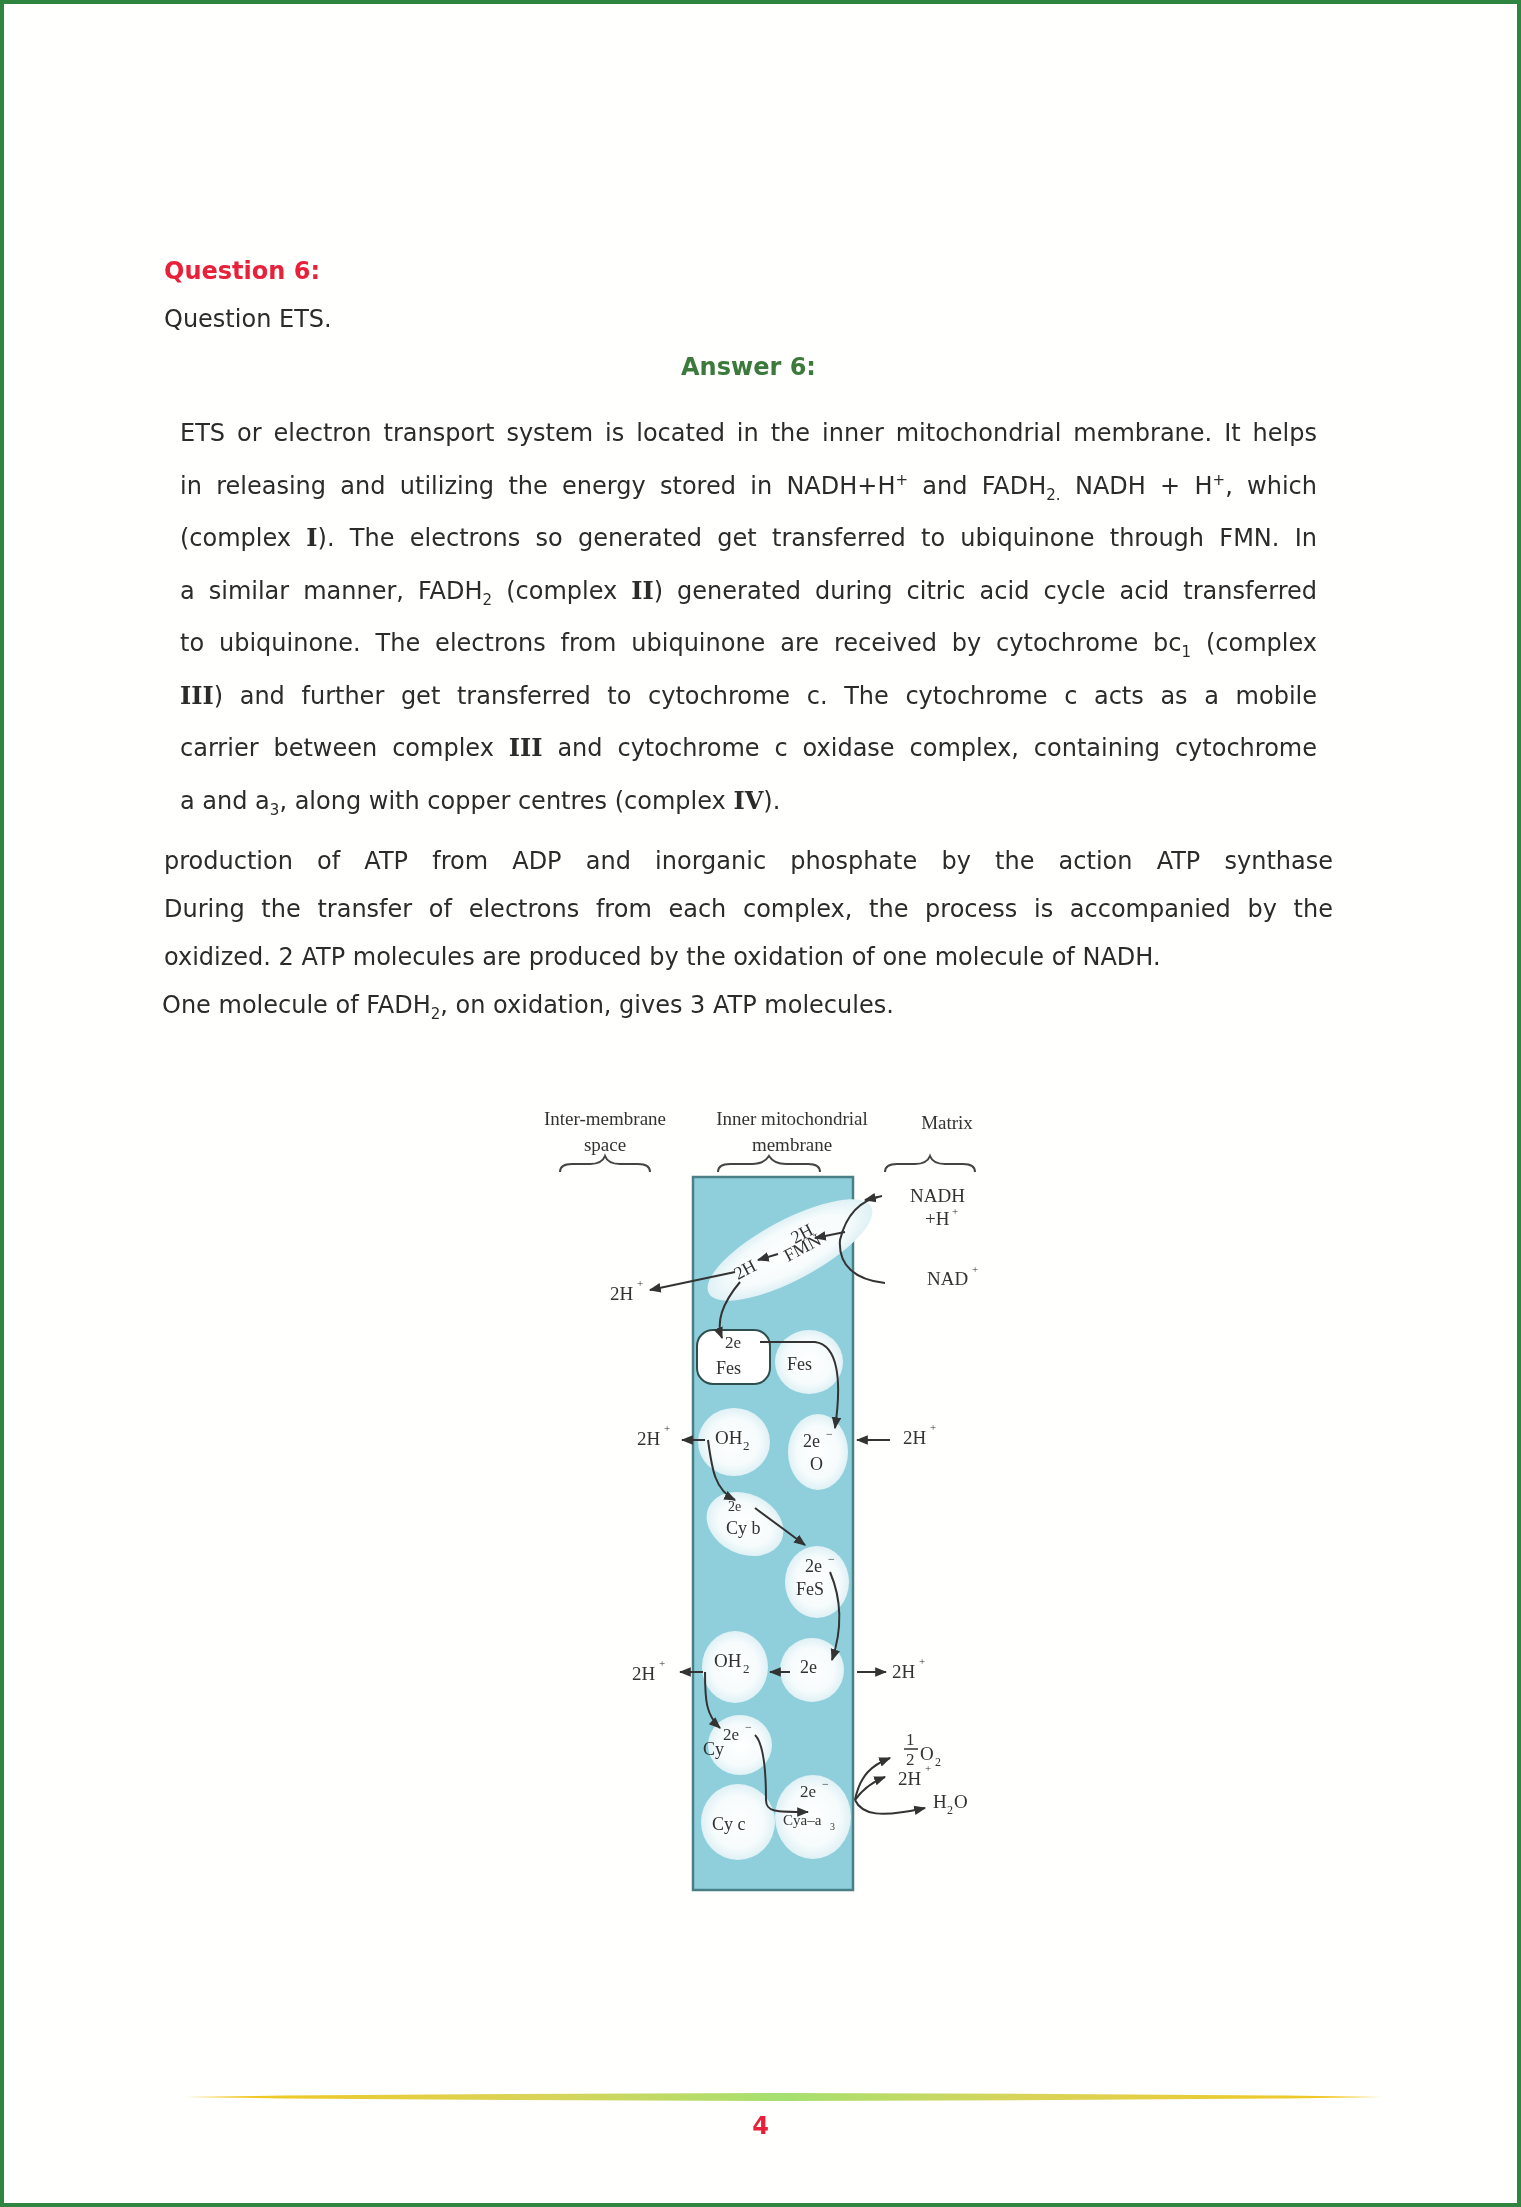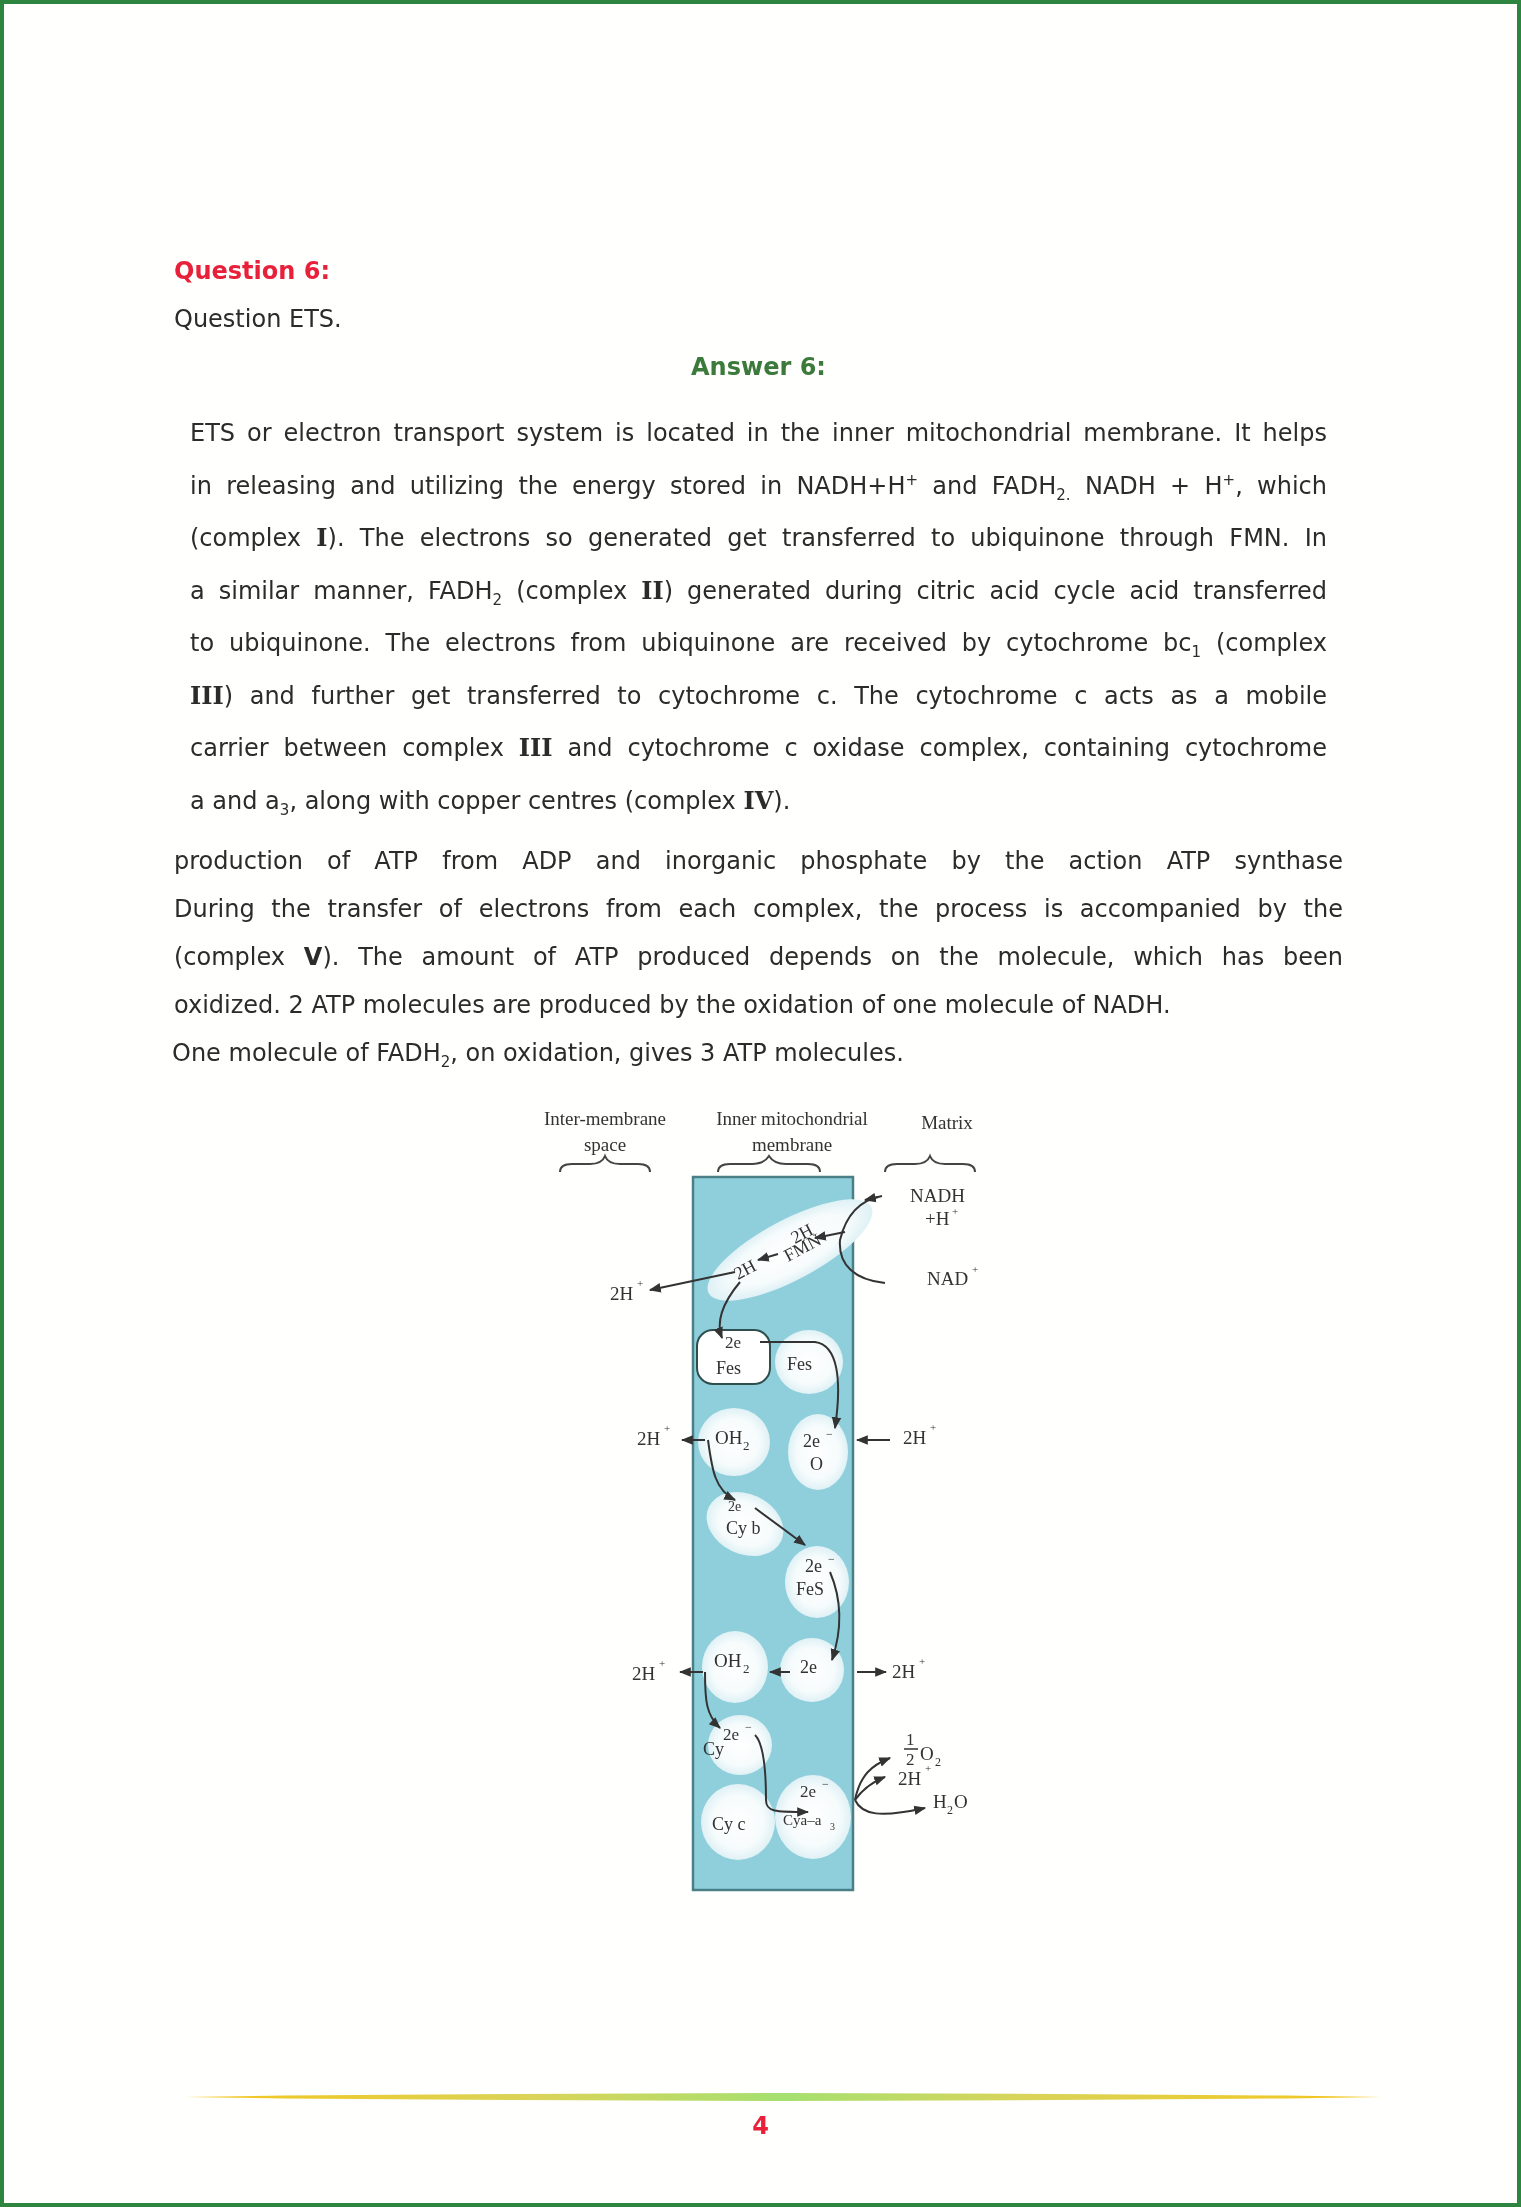--- a/index.html
+++ b/index.html
@@ -7,21 +7,21 @@
     width: 1521px; height: 2207px; position: relative; overflow: hidden;
     background: #fffffd;
     font-family: "DejaVu Sans", sans-serif;
     color: #2b2b2b;
   }
   .page-border {
     position: absolute; left: 0; top: 0; width: 1521px; height: 2207px;
     box-sizing: border-box; border: 4px solid #2e8540;
   }
   .content {
-    position: absolute; left: 174px; top: 247px; width: 1169px;
+    position: absolute; left: 164px; top: 247px; width: 1169px;
     font-size: 24px;
   }
   .q-label { color: #e8203a; font-weight: bold; line-height: 48px; height: 48px; }
   .q-text { line-height: 48px; height: 48px; }
   .a-label { color: #3b7a3a; font-weight: bold; line-height: 48px; height: 48px; text-align: center; }
   .p1 { text-align: justify; line-height: 52.5px; margin: 16px; }
   .p2 { text-align: justify; line-height: 48px; margin: 0; }
   .p-line { display: block; text-align: justify; text-align-last: justify; white-space: nowrap; }
   .p-line.end { text-align-last: left; }
   sub, sup { font-size: 15px; line-height: 0; }
@@ -51,21 +51,20 @@
     <span class="p-line"><span>a similar manner, FADH</span><sub>2</sub><span> (complex </span><b class="roman">II</b><span>) generated during citric acid cycle acid transferred</span></span>
     <span class="p-line"><span>to ubiquinone. The electrons from ubiquinone are received by cytochrome bc</span><sub>1</sub><span> (complex</span></span>
     <span class="p-line"><b class="roman">III</b><span>) and further get transferred to cytochrome c. The cytochrome c acts as a mobile</span></span>
     <span class="p-line"><span>carrier between complex </span><b class="roman">III</b><span> and cytochrome c oxidase complex, containing cytochrome</span></span>
     <span class="p-line end"><span>a and a</span><sub>3</sub><span>, along with copper centres (complex </span><b class="roman">IV</b><span>).</span></span>
   </div>
 
   <div class="p2" style="margin-top:-6px;">
     <span class="p-line"><span>production of ATP from ADP and inorganic phosphate by the action ATP synthase</span></span>
     <span class="p-line"><span>During the transfer of electrons from each complex, the process is accompanied by the</span></span>
-    <span class="p-line"><span>(complex </span><b>V</b><span>). The amount of ATP produced depends on the molecule, which has been</span></span>
     <span class="p-line end"><span>oxidized. 2 ATP molecules are produced by the oxidation of one molecule of NADH.</span></span>
     <span class="p-line end" style="margin-left:-2px;"><span>One molecule of FADH</span><sub>2</sub><span>, on oxidation, gives 3 ATP molecules.</span></span>
   </div>
 </div>
 
 <svg class="diagram" viewBox="520 1100 490 800" xmlns="http://www.w3.org/2000/svg">
   <defs>
     <marker id="ah" viewBox="0 0 10 10" refX="9" refY="5" markerWidth="6" markerHeight="6" orient="auto-start-reverse">
       <path d="M0,1 L10,5 L0,9 z" fill="#333"></path>
     </marker>

